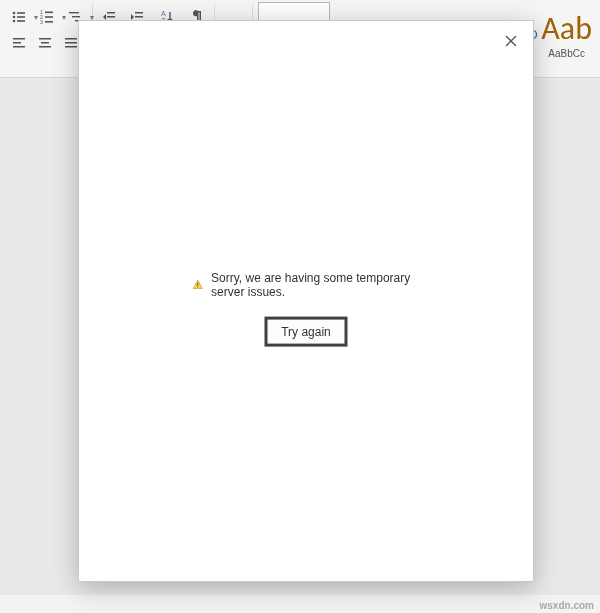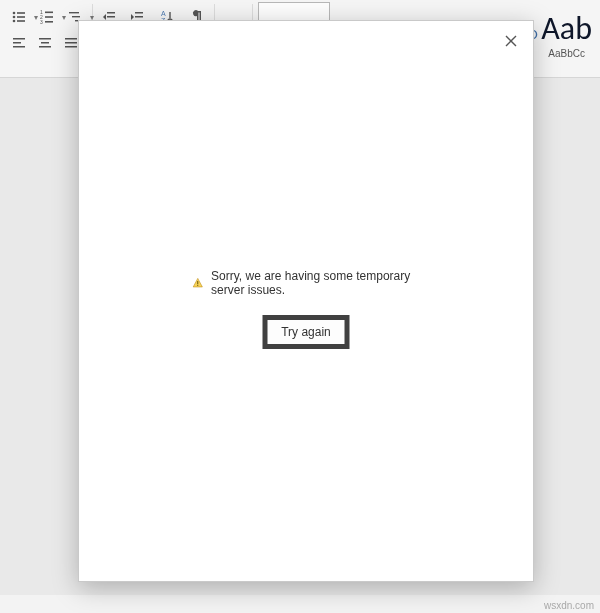--- a/index.html
+++ b/index.html
@@ -98,21 +98,21 @@
       height: 60px;
       display:flex;
       flex-direction:column;
       align-items:center;
       justify-content:center;
     }
     .title-big {
       font-family: Calibri, sans-serif;
       font-size: 32px;
       font-weight: 300;
-      color: #0f172a;
+      color: #a16207;
     }
     .title-label {
       font-size: 10px;
       color: #555;
     }
     .styles-tab {
       position: absolute;
       right: 22px;
       top: 78px;
       font-size: 11px;
@@ -166,35 +166,36 @@
     }
     .msg-text {
       font-size: 12px;
       color: #333;
     }
     .btn-row {
       display: flex;
       gap: 10px;
     }
     .btn {
-      border: 5px solid #404040;
+      border: 3px solid #404040;
       background: #fdfdfd;
       padding: 5px 14px;
       font-size: 12px;
       color: #333;
       cursor: pointer;
     }
 
     .watermark {
       position: absolute;
       right: 6px;
       bottom: 2px;
       font-size: 10px;
       color: #a9a9a9;
       font-family: Arial, sans-serif;
+      font-weight: bold;
     }
 
     .sep.s1{ left: 92px; }
     .sep.s2{ left: 214px; }
     .sep.s3{ left: 252px; }
   </style>
 </head>
 <body>
 
 <div class="ribbon">

